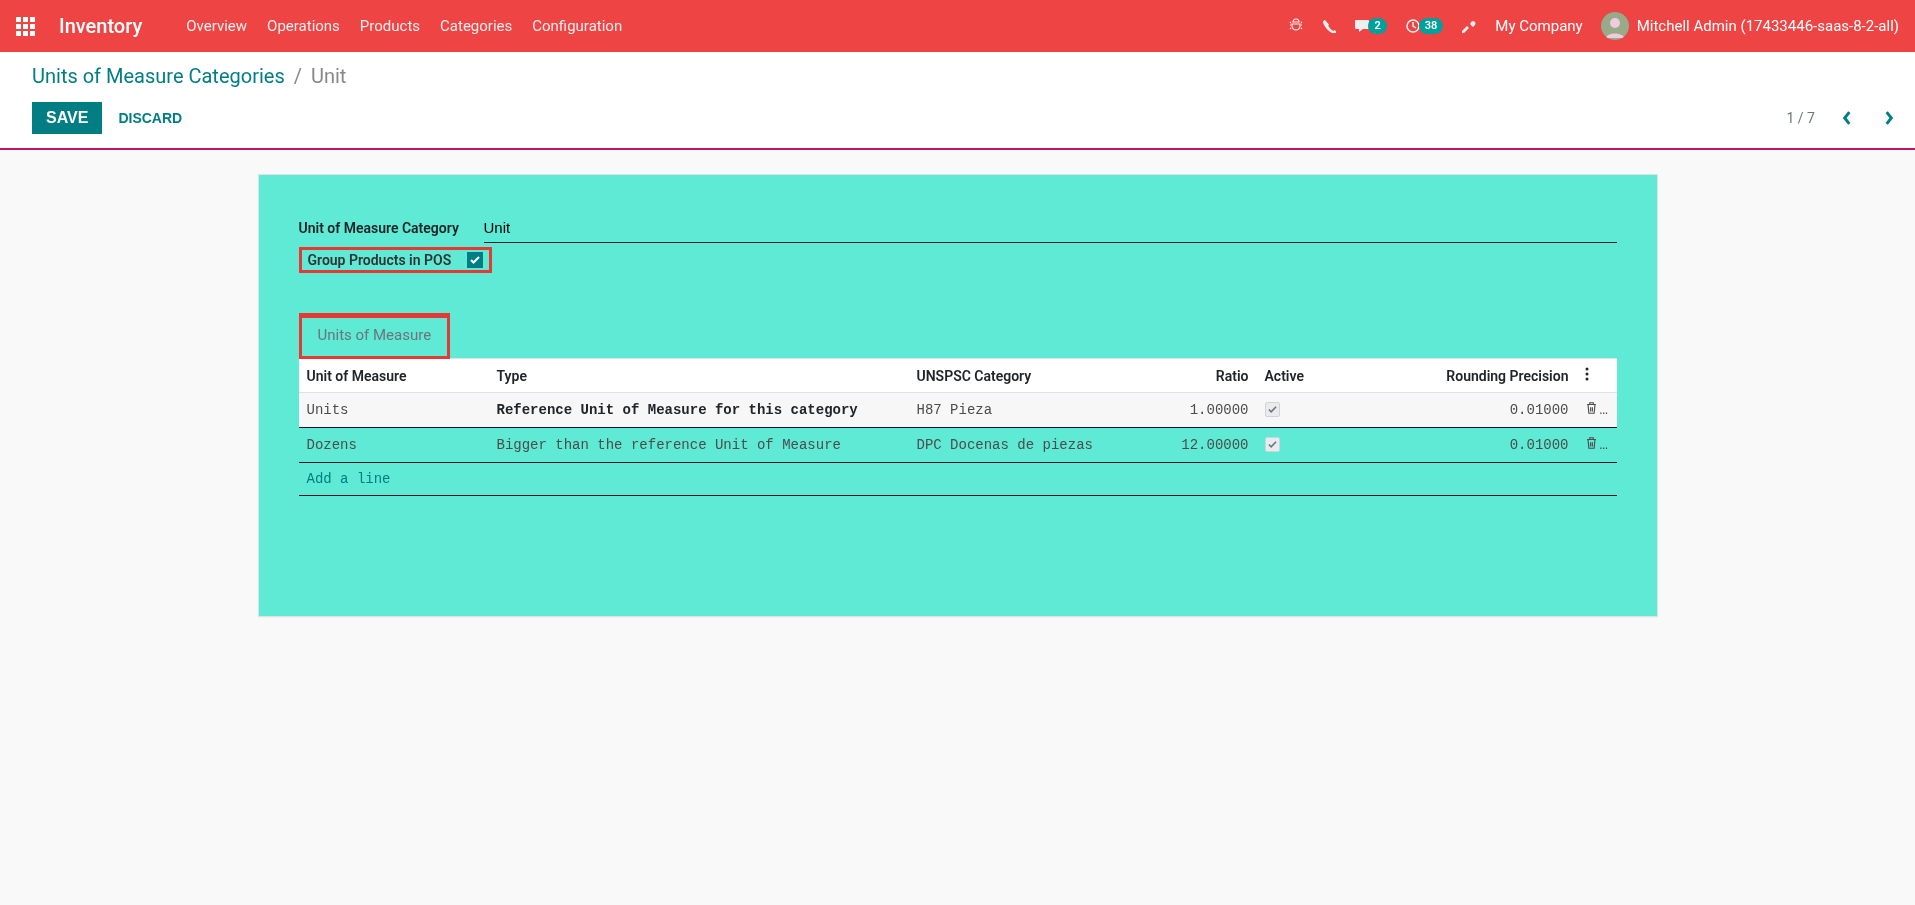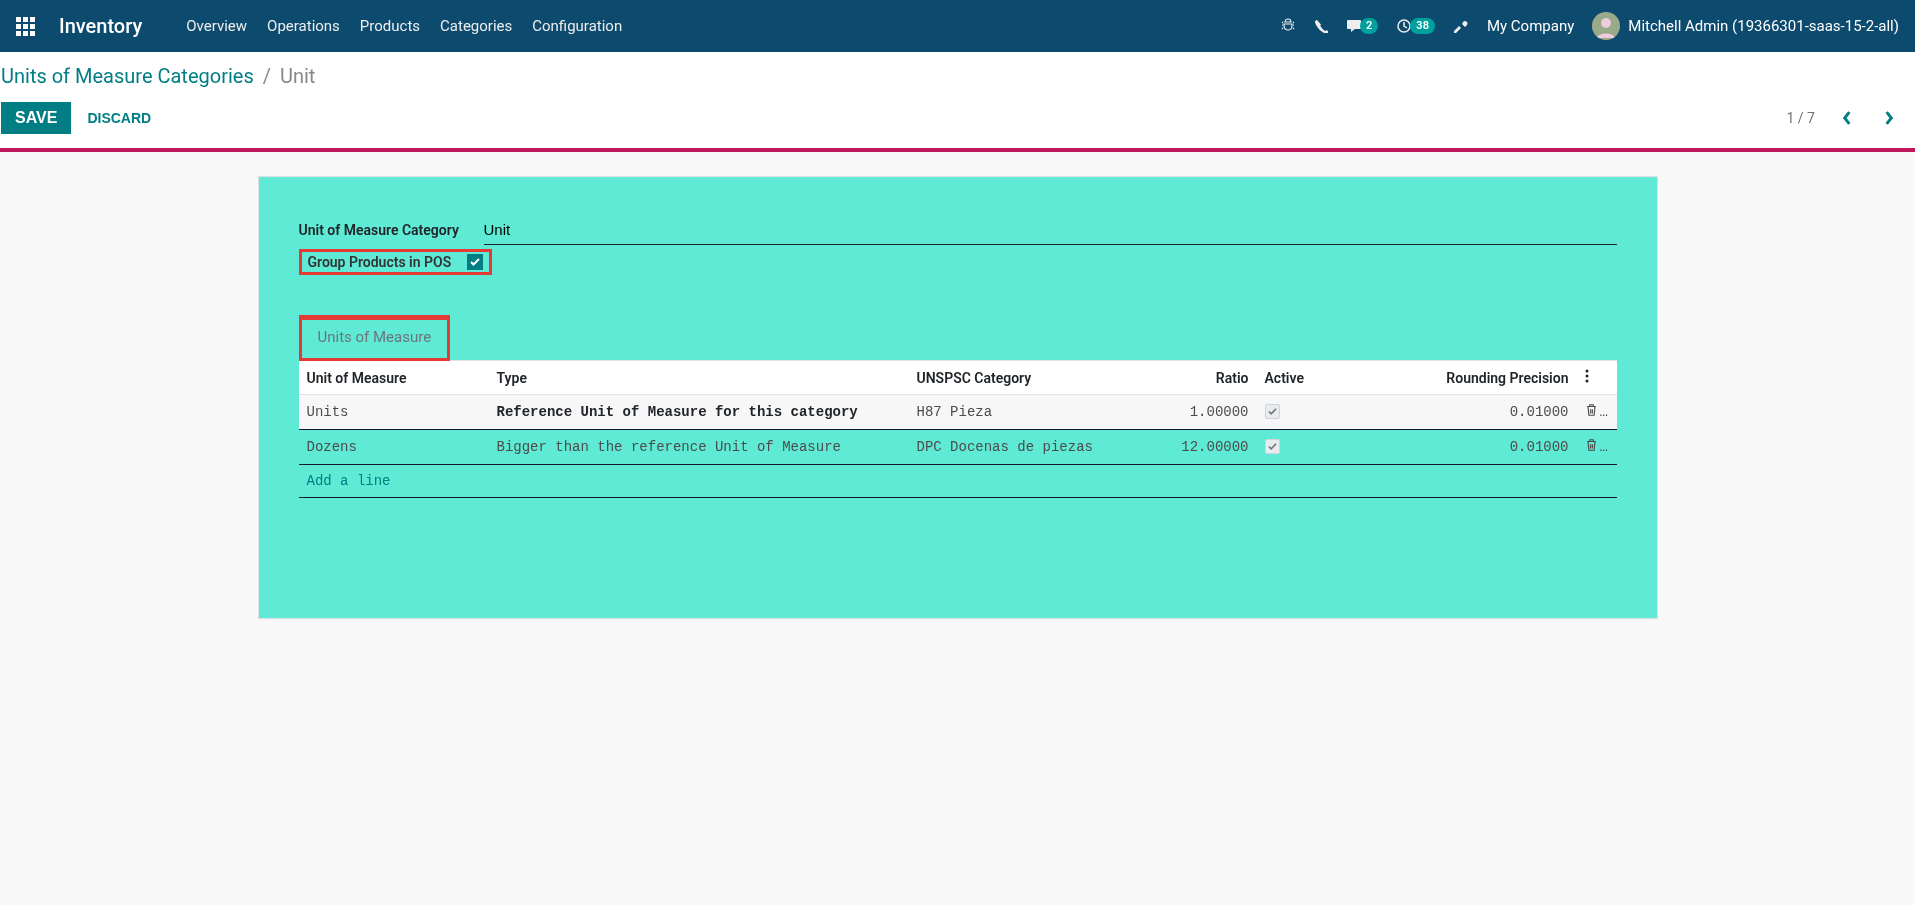--- a/index.html
+++ b/index.html
@@ -1,35 +1,35 @@
 <!DOCTYPE html>
 <html><head>
 <meta charset="utf-8">
 <style>
 * { margin: 0; padding: 0; box-sizing: border-box; }
 body { font-family: -apple-system, BlinkMacSystemFont, "Segoe UI", Roboto, "Helvetica Neue", sans-serif; background: #f9f9f9; color: #333; font-size: 14px; }
 
 
-.navbar { background: #0c4a6e; color: #fff; height: 52px; display: flex; align-items: center; padding: 0 16px; }
+.navbar { background: #ef4444; color: #fff; height: 52px; display: flex; align-items: center; padding: 0 16px; }
 .nav-left { display: flex; align-items: center; gap: 24px; }
 .apps-icon { display: grid; grid-template-columns: repeat(3, 5px); grid-template-rows: repeat(3, 5px); gap: 2px; cursor: pointer; }
 .apps-icon span { background: #fff; width: 5px; height: 5px; }
 .brand { font-size: 20px; font-weight: 500; color: #fff; }
 .nav-menu { display: flex; gap: 20px; margin-left: 20px; }
 .nav-menu-item { color: #eee; cursor: pointer; font-size: 15px; }
 .nav-right { margin-left: auto; display: flex; align-items: center; gap: 18px; }
 .nav-icon { color: #eee; cursor: pointer; font-size: 15px; position: relative; display: flex; align-items: center; }
 .badge { background: #00A09D; color: #fff; border-radius: 10px; padding: 0 6px; font-size: 11px; font-weight: 600; margin-left: -2px; line-height: 16px; height: 16px; }
 .company { color: #fff; font-size: 15px; }
 .avatar { width: 28px; height: 28px; border-radius: 50%; background: #888; display: inline-flex; align-items: center; justify-content: center; overflow: hidden; }
 .avatar svg { width: 28px; height: 28px; }
 .user { color: #fff; font-size: 15px; display: flex; align-items: center; gap: 8px; }
 
 
-.controlbar { background: #fff; border-bottom: 4px solid #be185d; padding: 12px 16px 14px 1px; }
+.controlbar { background: #fff; border-bottom: 2px solid #be185d; padding: 12px 16px 14px 32px; }
 .breadcrumb { font-size: 20px; margin-bottom: 14px; }
 .breadcrumb .bc-link { color: #017E84; cursor: pointer; }
 .breadcrumb .bc-sep { color: #888; margin: 0 4px; }
 .breadcrumb .bc-current { color: #888; }
 .actions { display: flex; align-items: center; }
 .btn-save { background: #017E84; color: #fff; border: none; padding: 7px 14px; font-size: 16px; font-weight: 600; cursor: pointer; margin-right: 16px;}
 .btn-discard { background: transparent; color: #017E84; border: none; padding: 7px 0; font-size: 14px; font-weight: 600; cursor: pointer; }
 .pager { margin-left: auto; display: flex; align-items: center; gap: 22px; color: #6c757d; }
 .pager-chevron { color: #017E84; cursor: pointer; font-size: 18px; padding: 0 4px; }
 
@@ -124,21 +124,21 @@
     </div>
     <div class="company">My Company</div>
     <div class="user">
       <span class="avatar">
         <svg viewBox="0 0 28 28">
             <circle cx="14" cy="14" r="14" fill="#9a8"></circle>
             <circle cx="14" cy="11" r="5" fill="#ecd"></circle>
             <path d="M5 26c1-6 17-6 18 0" fill="#ecd"></path>
           </svg>
       </span>
-      <span>Mitchell Admin (19366301-saas-15-2-all)</span>
+      <span>Mitchell Admin (17433446-saas-8-2-all)</span>
     </div>
   </div>
 </div>
 
 <div class="controlbar">
   <div class="breadcrumb">
     <span class="bc-link">Units of Measure Categories</span>
     <span class="bc-sep">/</span>
     <span class="bc-current">Unit</span>
   </div>

